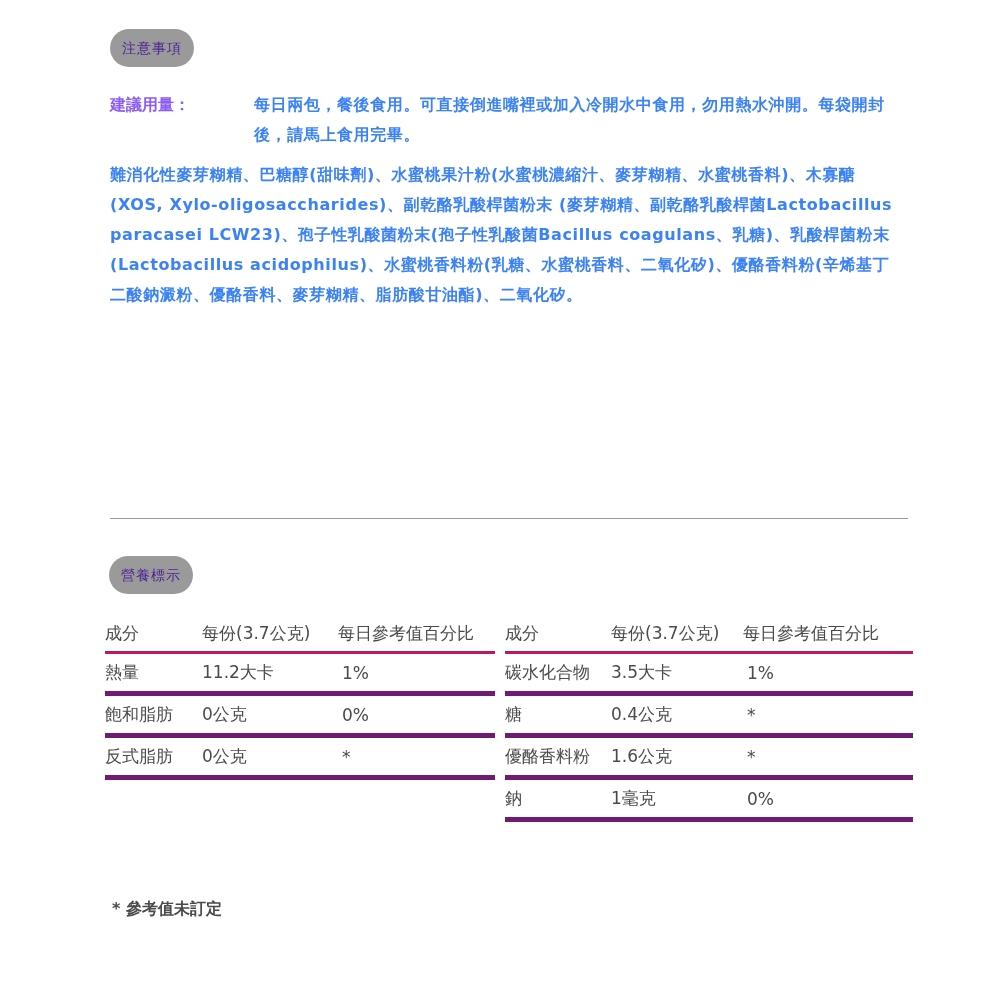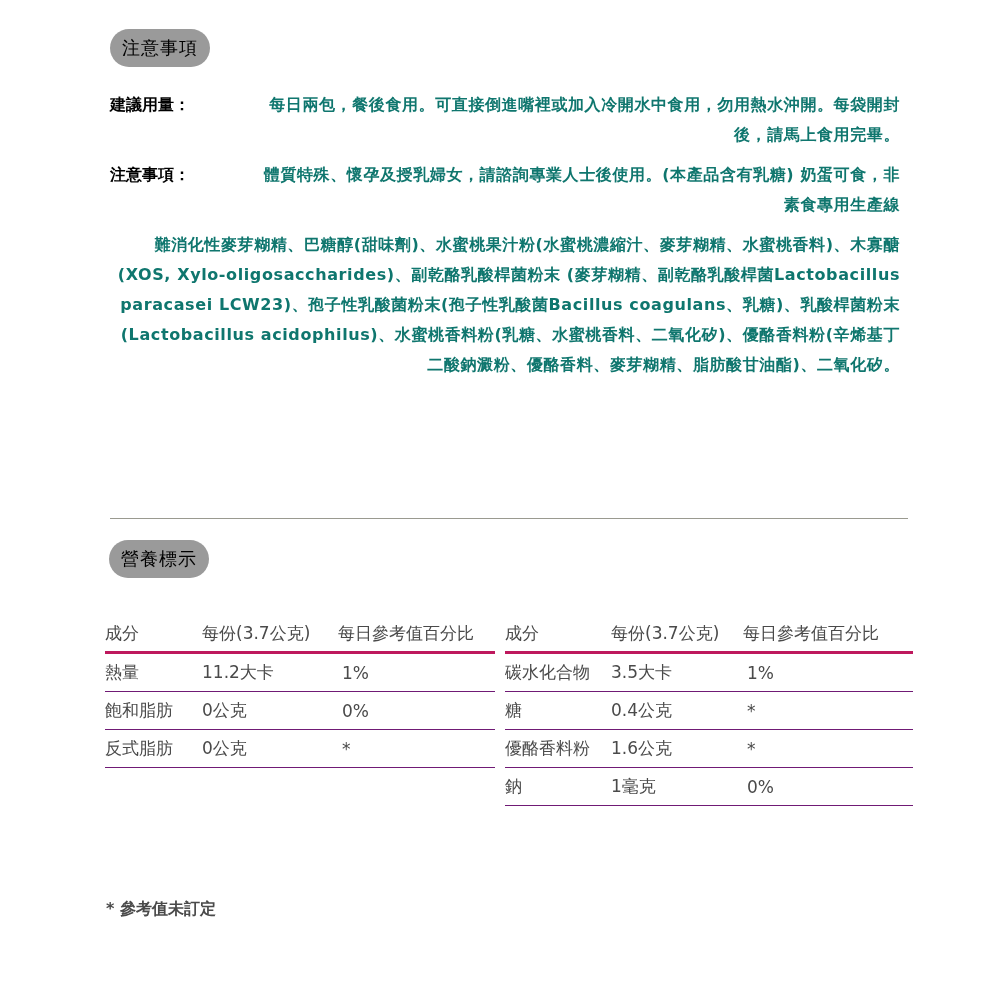--- a/index.html
+++ b/index.html
@@ -11,60 +11,59 @@
       width: 1000px;
       height: 1000px;
       position: relative;
       overflow: hidden;
       font-family: "DejaVu Sans", "Liberation Sans", sans-serif;
       color: #4a4a4a;
     }
     .pill {
       position: absolute;
       background: #9a9a9a;
-      color: #000000;
-      font-size: 18px;
+      color: #4c1d95;
+      font-size: 14px;
       line-height: 38px;
       height: 38px;
       padding: 0 12px;
       border-radius: 19px;
       letter-spacing: 1px;
       white-space: nowrap;
     }
     .pill-notice { left: 110px; top: 29px; }
-    .pill-nutrition { left: 109px; top: 540px; }
+    .pill-nutrition { left: 109px; top: 556px; }
 
     .notes {
       position: absolute;
       left: 110px;
       top: 90px;
       width: 800px;
     }
     .note-row {
       display: flex;
       margin-bottom: 10px;
     }
     .note-label {
       width: 144px;
       flex: 0 0 144px;
       font-weight: bold;
       font-size: 16px;
       line-height: 30px;
-      color: #000000;
+      color: #8b5cf6;
       white-space: nowrap;
     }
     .note-text {
       flex: 1;
       font-size: 16px;
       line-height: 30px;
-      color: #0f766e;
+      color: #3b82f6;
       font-weight: bold;
       letter-spacing: 0.6px;
       padding-right: 10px;
-      text-align: right;
     }
 
     .divider {
       position: absolute;
       left: 110px;
       top: 518px;
       width: 798px;
       height: 0;
       border-top: 1.5px solid #9a9a90;
     }
@@ -82,54 +81,50 @@
       font-weight: normal;
       text-align: left;
       height: 36px;
       padding: 0;
       border-bottom: 3px solid #be185d;
       white-space: nowrap;
     }
     .nut-table td {
       height: 37px;
       padding: 0;
-      border-bottom: 1px solid #701a75;
+      border-bottom: 5px solid #701a75;
       white-space: nowrap;
     }
     .nut-left .c1 { width: 97px; }
     .nut-left .c2 { width: 136px; }
     .nut-right .c1 { width: 106px; }
     .nut-right .c2 { width: 132px; }
     .pct { padding-left: 4px !important; }
 
     .footnote {
       position: absolute;
-      left: 100px;
+      left: 106px;
       top: 895px;
       width: 800px;
       font-size: 16px;
       line-height: 28px;
       font-weight: bold;
       color: #4a4a4a;
     }
     .footnote .star-note { padding-left: 6px; }
   </style>
 </head>
 <body>
 
 <div class="pill pill-notice">注意事項</div>
 
 <div class="notes">
   <div class="note-row">
     <div class="note-label">建議用量：</div>
     <div class="note-text">每日兩包，餐後食用。可直接倒進嘴裡或加入冷開水中食用，勿用熱水沖開。每袋開封後，請馬上食用完畢。</div>
-  </div>
-  <div class="note-row">
-    <div class="note-label">注意事項：</div>
-    <div class="note-text">體質特殊、懷孕及授乳婦女，請諮詢專業人士後使用。(本產品含有乳糖) 奶蛋可食，非素食專用生產線</div>
   </div>
   <div class="note-row">
     <div class="note-text">難消化性麥芽糊精、巴糖醇(甜味劑)、水蜜桃果汁粉(水蜜桃濃縮汁、麥芽糊精、水蜜桃香料)、木寡醣(XOS, Xylo-oligosaccharides)、副乾酪乳酸桿菌粉末 (麥芽糊精、副乾酪乳酸桿菌Lactobacillus paracasei LCW23)、孢子性乳酸菌粉末(孢子性乳酸菌Bacillus coagulans、乳糖)、乳酸桿菌粉末(Lactobacillus acidophilus)、水蜜桃香料粉(乳糖、水蜜桃香料、二氧化矽)、優酪香料粉(辛烯基丁二酸鈉澱粉、優酪香料、麥芽糊精、脂肪酸甘油酯)、二氧化矽。</div>
   </div>
 </div>
 
 <div class="divider"></div>
 
 <div class="pill pill-nutrition">營養標示</div>
 

